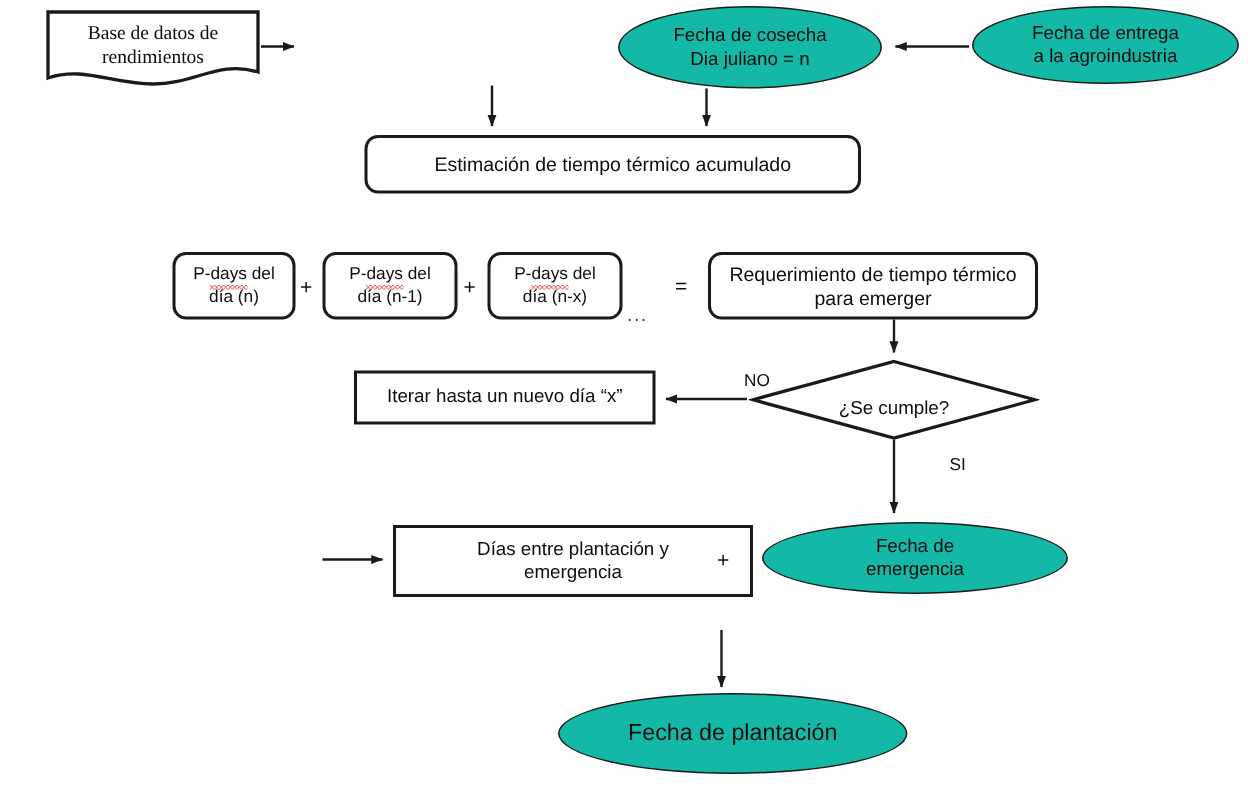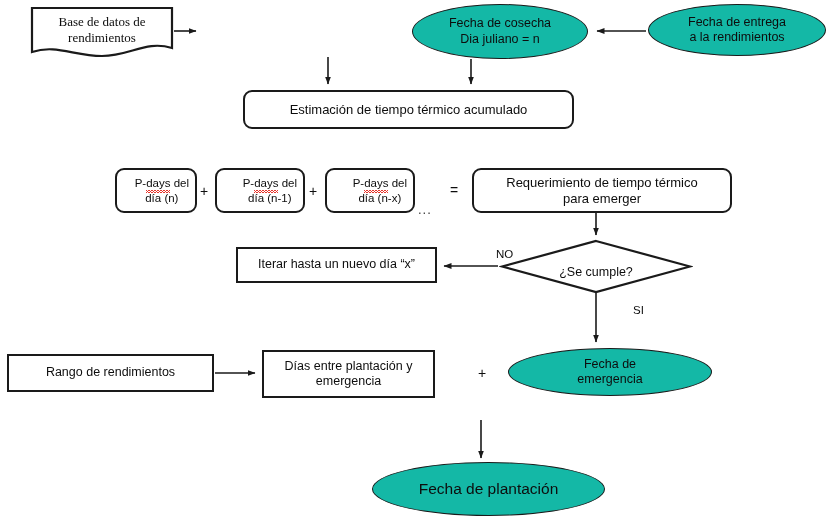--- a/index.html
+++ b/index.html
@@ -55,21 +55,21 @@
   }
   .ellipse-thin { border-width: 1.3px; }
 
   
   .doc { background: transparent; font-family: Liberation Serif, serif; }
   .doc svg { position: absolute; left: 0; top: 0; }
   .doc .txt { position: relative; z-index: 2; }
 
   .fs13 { font-size: 13px; }
   .fs12 { font-size: 12.5px; }
-  .fs115 { font-size: 11.5px; justify-content: flex-end; }
+  .fs115 { font-size: 11.5px; }
   .fs15 { font-size: 15.5px; }
 
   .oplabel {
     position: absolute;
     font-size: 14px;
     color: #0d0d0d;
     line-height: 1;
   }
   .edgelabel {
     position: absolute;
@@ -151,21 +151,21 @@
   <div class="node ellipse fs12" style="left:412px; top:4px; width:176px; height:55px;">
     <span class="txt">
       <span>Fecha de cosecha</span><br>
       <span>Dia juliano = n</span>
     </span>
   </div>
 
   <div class="node ellipse fs12" style="left:648px; top:4px; width:178px; height:52px;">
     <span class="txt">
       <span>Fecha de entrega</span><br>
-      <span>a la rendimientos</span>
+      <span>a la agroindustria</span>
     </span>
   </div>
 
   <div class="node rrect fs13" style="left:243px; top:90px; width:331px; height:39px;">
     <span class="txt">Estimación de tiempo térmico acumulado</span>
   </div>
 
   <div class="node rrect fs115" style="left:115px; top:168px; width:82px; height:45px;">
     <span class="txt">
       <span>P-</span><span class="sq">days</span><span> del</span><br>
@@ -188,46 +188,43 @@
     <span class="txt">
       <span>P-</span><span class="sq">days</span><span> del</span><br>
       <span>día (n-x)</span>
     </span>
   </div>
 
   <span class="dots" style="left:418px; top:202px;">...</span>
 
   <span class="oplabel" style="left:450px; top:183px;">=</span>
 
-  <div class="node rrect fs13" style="left:472px; top:168px; width:260px; height:45px;">
+  <div class="node rrect fs13" style="left:472px; top:168px; width:220px; height:45px;">
     <span class="txt">
       <span>Requerimiento de tiempo térmico</span><br>
       <span>para emerger</span>
     </span>
   </div>
 
   <div class="node" style="left:499px; top:239px; width:194px; height:55px;">
     <svg width="194" height="55" viewBox="0 0 194 55" style="position:absolute; left:0; top:0;">
       <polygon points="97,2 191,27.5 97,53 3,27.5" fill="#ffffff" stroke="#1a1a1a" stroke-width="2.2"></polygon>
     </svg>
     <span class="txt fs12" style="position:relative; z-index:2;margin-top:12px;">¿Se cumple?</span>
   </div>
 
   <span class="edgelabel" style="left:466px; top:249px;">NO</span>
   <span class="edgelabel" style="left:603px; top:305px;">SI</span>
 
   <div class="node rect fs12" style="left:236px; top:247px; width:201px; height:36px;">
     <span class="txt">Iterar hasta un nuevo día “x”</span>
   </div>
 
-  <div class="node rect fs12" style="left:7px; top:354px; width:207px; height:38px;">
-    <span class="txt">Rango de rendimientos</span>
-  </div>
-
-  <div class="node rect fs12" style="left:262px; top:350px; width:173px; height:48px;">
+
+  <div class="node rect fs12" style="left:262px; top:350px; width:240px; height:48px;">
     <span class="txt">
       <span>Días entre plantación y</span><br>
       <span>emergencia</span>
     </span>
   </div>
 
   <span class="oplabel" style="left:478px; top:366px;">+</span>
 
   <div class="node ellipse fs12" style="left:508px; top:348px; width:204px; height:48px;">
     <span class="txt">

